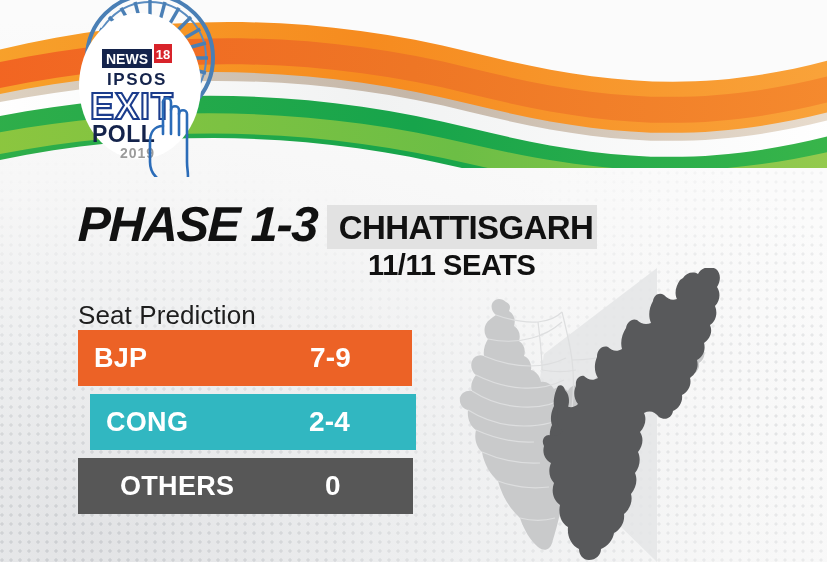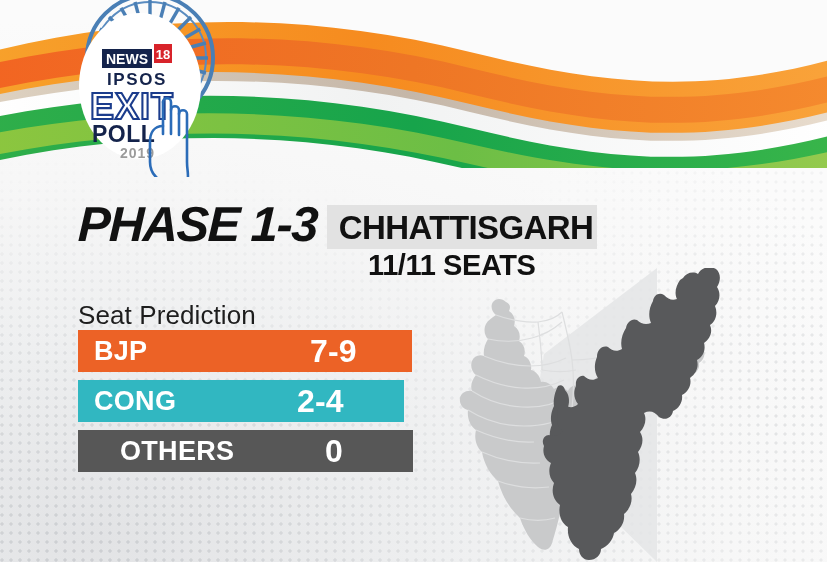--- a/index.html
+++ b/index.html
@@ -68,35 +68,35 @@
     font-size:29px; font-weight:bold; color:#111; letter-spacing:-.4px;
   }
 
   
   #predLabel {
     position:absolute; left:78px; top:300px;
     font-size:26px; color:#1d1d1d; letter-spacing:.1px;
   }
   #bars { position:absolute; left:78px; top:330px; }
   .bar {
-    height:42px; margin-bottom:8px;
+    height:56px; margin-bottom:8px;
     display:flex; align-items:center;
     position:relative;
   }
   .bar .pname {
     color:#fff; font-size:27px; font-weight:bold;
     letter-spacing:.3px; margin-left:16px;
   }
   .bar .pval {
-    position:absolute; color:#fff; font-size:32px; font-weight:bold;
+    position:absolute; color:#fff; font-size:28px; font-weight:bold;
     letter-spacing:.2px;
   }
   .bar-bjp    { width:334px; background:#ec6226; }
   .bar-bjp    .pval { left:232px; }
-  .bar-cong   { width:326px; background:#31b7c1; }
+  .bar-cong   { width:326px; background:#31b7c1;margin-left:12px; }
   .bar-cong   .pval { left:219px; }
   .bar-others { width:335px; background:#575757;padding-left:26px; }
   .bar-others .pval { left:247px; }
 
   
   #mapwrap { position:absolute; left:452px; top:268px; width:375px; height:294px; }
 </style>
 </head>
 <body>
 

